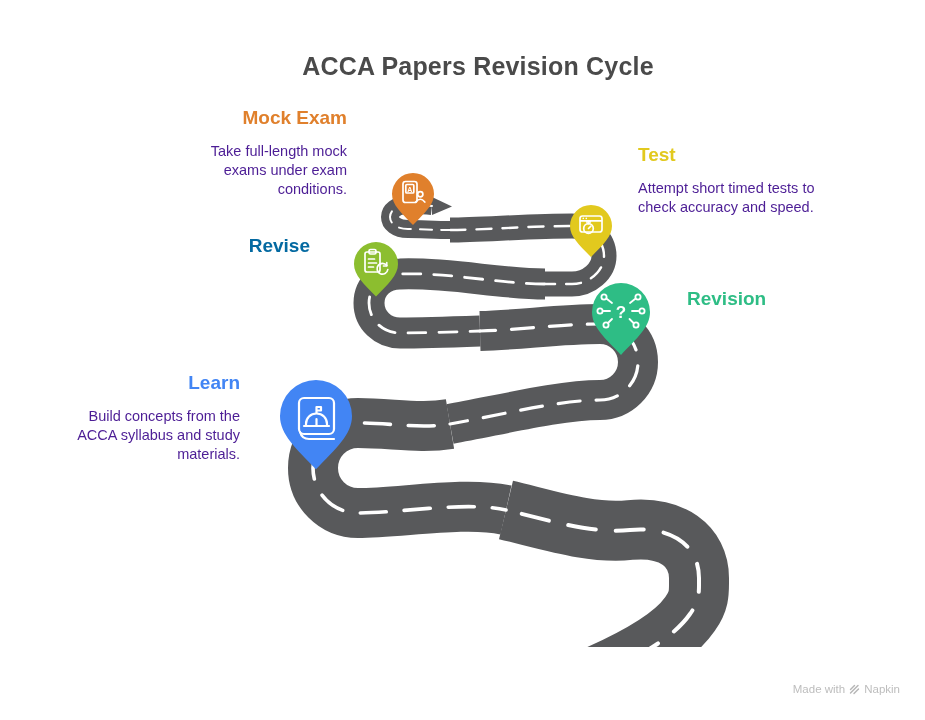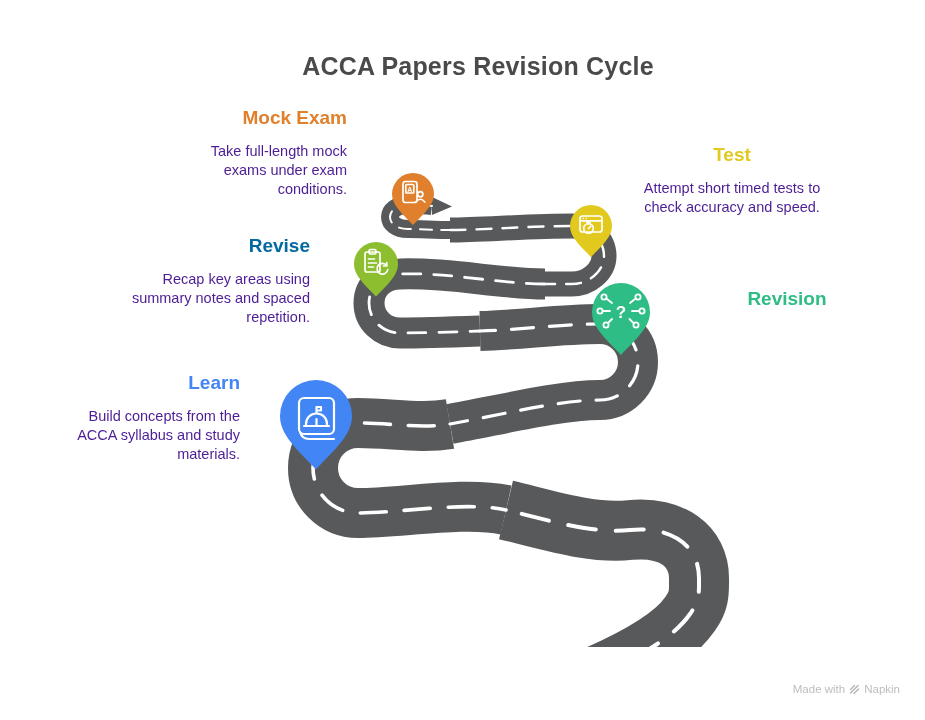--- a/index.html
+++ b/index.html
@@ -7,21 +7,21 @@
     position:relative;width:925px;height:720px;overflow:hidden;background:#fff;
     font-family:"Liberation Sans","DejaVu Sans",sans-serif;
   }
   #road-svg{position:absolute;left:0;top:0;}
   .page-title{
     position:absolute;left:0;right:0;top:52px;text-align:center;
     font-size:25px;font-weight:700;color:#4a4a4a;letter-spacing:.2px;padding-left:31px;
   }
   .step{position:absolute;}
   .step.align-right{text-align:right;}
-  .step.align-left{text-align:center;}
+  .step.align-left{text-align:left;}
   .step-heading{font-size:19px;font-weight:700;margin:0 0 13px 0;}
   .step-body{font-size:14.5px;line-height:19px;color:#4c1d95;margin:0;}
   .step-mock   {left:187px;top:107px;width:160px;}
   .step-revise {left:118px;top:235px;width:192px;}
   .step-learn  {left:62px; top:372px;width:178px;}
   .step-test   {left:638px;top:144px;width:188px;}
   .step-practice{left:687px;top:288px;width:200px;}
   .watermark{
     position:absolute;right:25px;top:683px;display:flex;align-items:center;gap:4px;
     font-size:11.5px;color:#bdbdbd;
@@ -131,21 +131,20 @@
 
   <div class="page-title">ACCA Papers Revision Cycle</div>
 
   <div class="step step-mock align-right">
     <h3 class="step-heading" style="color: rgb(224, 128, 44);">Mock Exam</h3>
     <p class="step-body">Take full-length mock exams under exam conditions.</p>
   </div>
 
   <div class="step step-revise align-right">
     <h3 class="step-heading" style="color: #0369a1; text-align: right;">Revise</h3>
-    <p class="step-body">Recap key areas using summary notes and spaced repetition.</p>
   </div>
 
   <div class="step step-learn align-right">
     <h3 class="step-heading" style="color: rgb(66, 133, 244);">Learn</h3>
     <p class="step-body">Build concepts from the ACCA syllabus and study materials.</p>
   </div>
 
   <div class="step step-test align-left">
     <h3 class="step-heading" style="color: rgb(226, 201, 30);">Test</h3>
     <p class="step-body">Attempt short timed tests to check accuracy and speed.</p>

